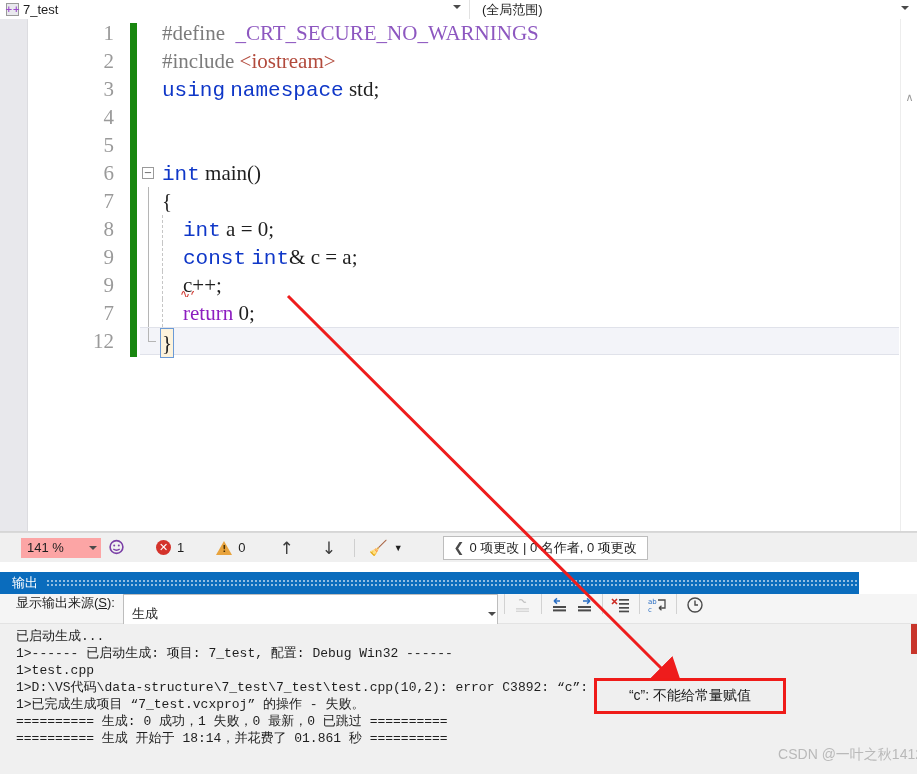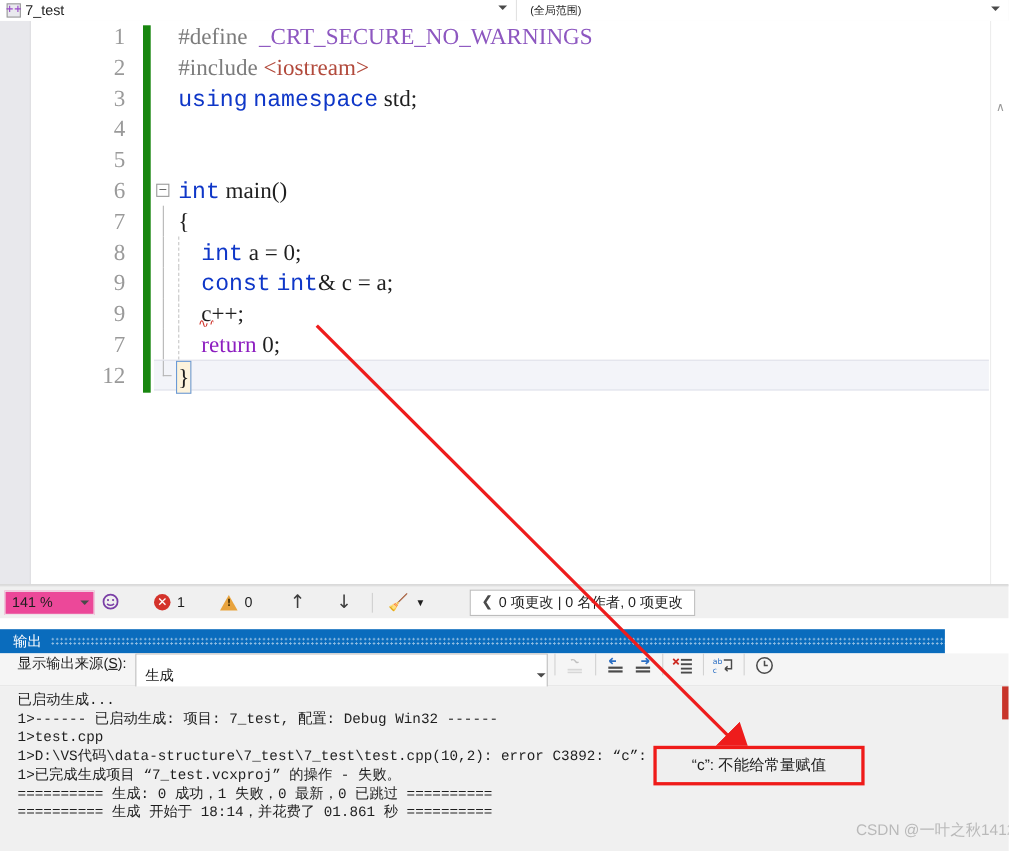--- a/index.html
+++ b/index.html
@@ -43,21 +43,21 @@
   .tab-caret {
     position:absolute; right:8px; top:5px;
     width:0;height:0;border-left:4px solid transparent;border-right:4px solid transparent;
     border-top:4px solid #4a4a4a;
   }
   .scopebar {
     flex:1; height:19px; background:#ffffff;
     display:flex; align-items:center; padding-left:12px;
     position:relative;
   }
-  .scope-text { font-size:10px; color:#1e1e1e; font-family:"Liberation Sans", sans-serif; }
+  .scope-text { font-size:13px; color:#1e1e1e; font-family:"Liberation Sans", sans-serif; }
   .scope-caret {
     position:absolute; right:8px; top:6px;
     width:0;height:0;border-left:4px solid transparent;border-right:4px solid transparent;
     border-top:4px solid #4a4a4a;
   }
 
   
   .editor {
     position:absolute; left:0; top:19px; width:917px; height:513px;
     background:#ffffff; overflow:hidden;
@@ -143,22 +143,22 @@
     font-family:"DejaVu Sans", sans-serif;
   }
 
   
   .statusbar {
     position:absolute; left:0; top:532px; width:917px; height:30px;
     background:#f0f0f0; border-top:1px solid #d9d9d9;
     display:flex; align-items:center;
   }
   .zoombox {
-    width:82px; height:22px; margin-left:4px;
-    background:#ec4899; border:1px solid #f0f0f0;
+    width:82px; height:22px; margin-left:20px;
+    background:#fca5a5; border:1px solid #f0f0f0;
     display:flex; align-items:center; justify-content:space-between;
     padding:0 4px 0 6px;
   }
   .zoombox span { font-size:13px; color:#1e1e1e; }
   .mini-caret {
     width:0;height:0;border-left:4px solid transparent;border-right:4px solid transparent;
     border-top:4px solid #4a4a4a;
   }
   .sb-sep { width:1px; height:18px; background:#cfcfcf; margin:0 8px; }
   .sb-item { display:flex; align-items:center; gap:6px; }

